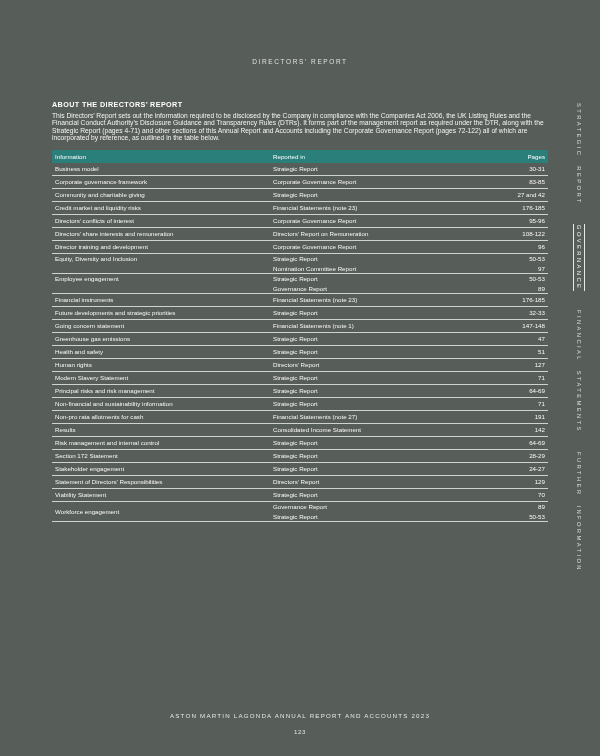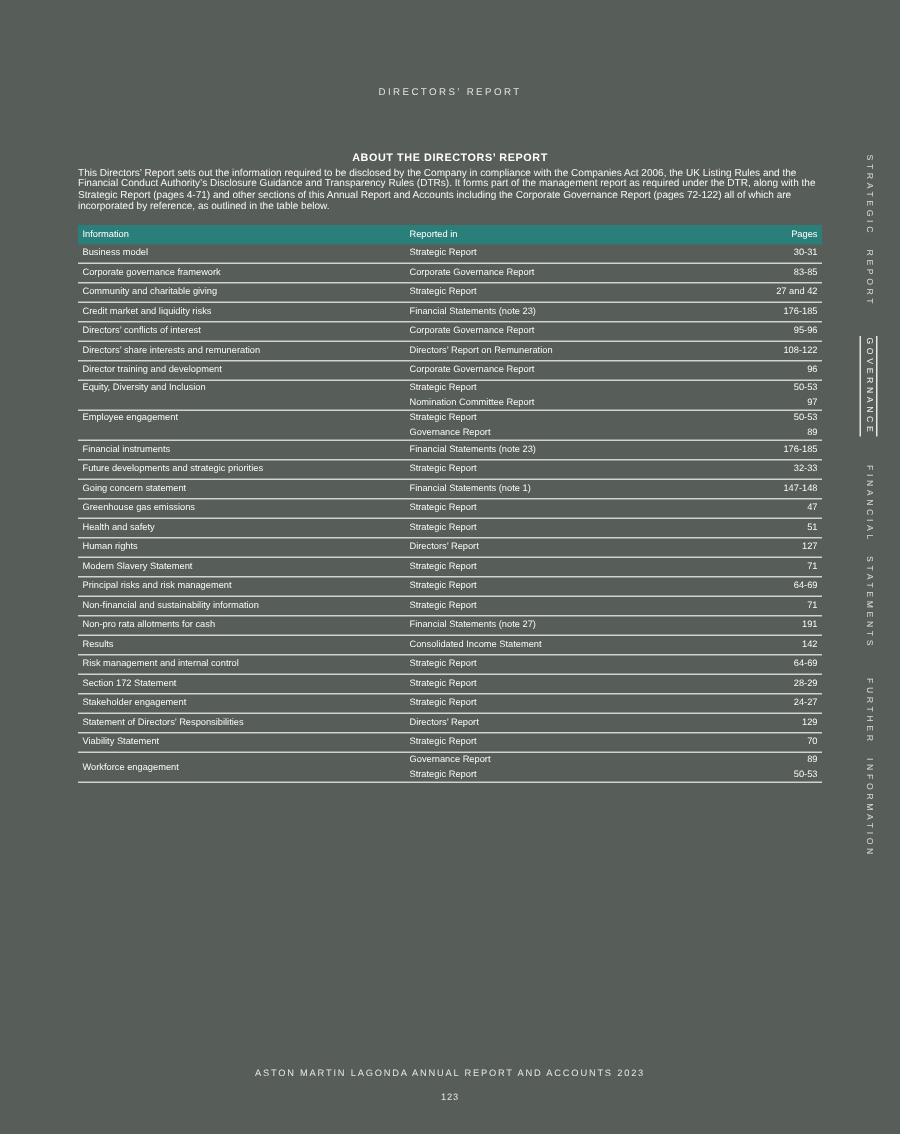--- a/index.html
+++ b/index.html
@@ -21,21 +21,20 @@
     position:absolute;top:58px;left:0;right:0;
     text-align:center;font-size:6.5px;letter-spacing:1.6px;
     color:rgba(255,255,255,0.82);
   }
 
   .content{position:absolute;left:52px;top:100px;width:496px;}
 
   .section-heading{
     margin:0;font-size:7.2px;font-weight:bold;letter-spacing:0.4px;
     color:#ffffff;
-    text-align:center;
   }
   .intro{
     margin:3px 0 0 0;font-size:6.7px;line-height:7.3px;
     color:rgba(255,255,255,0.94);
   }
 
   .info-table{margin-top:9px;width:100%;}
   .thead{
     display:flex;align-items:center;height:13px;
     background:var(--table-header);

